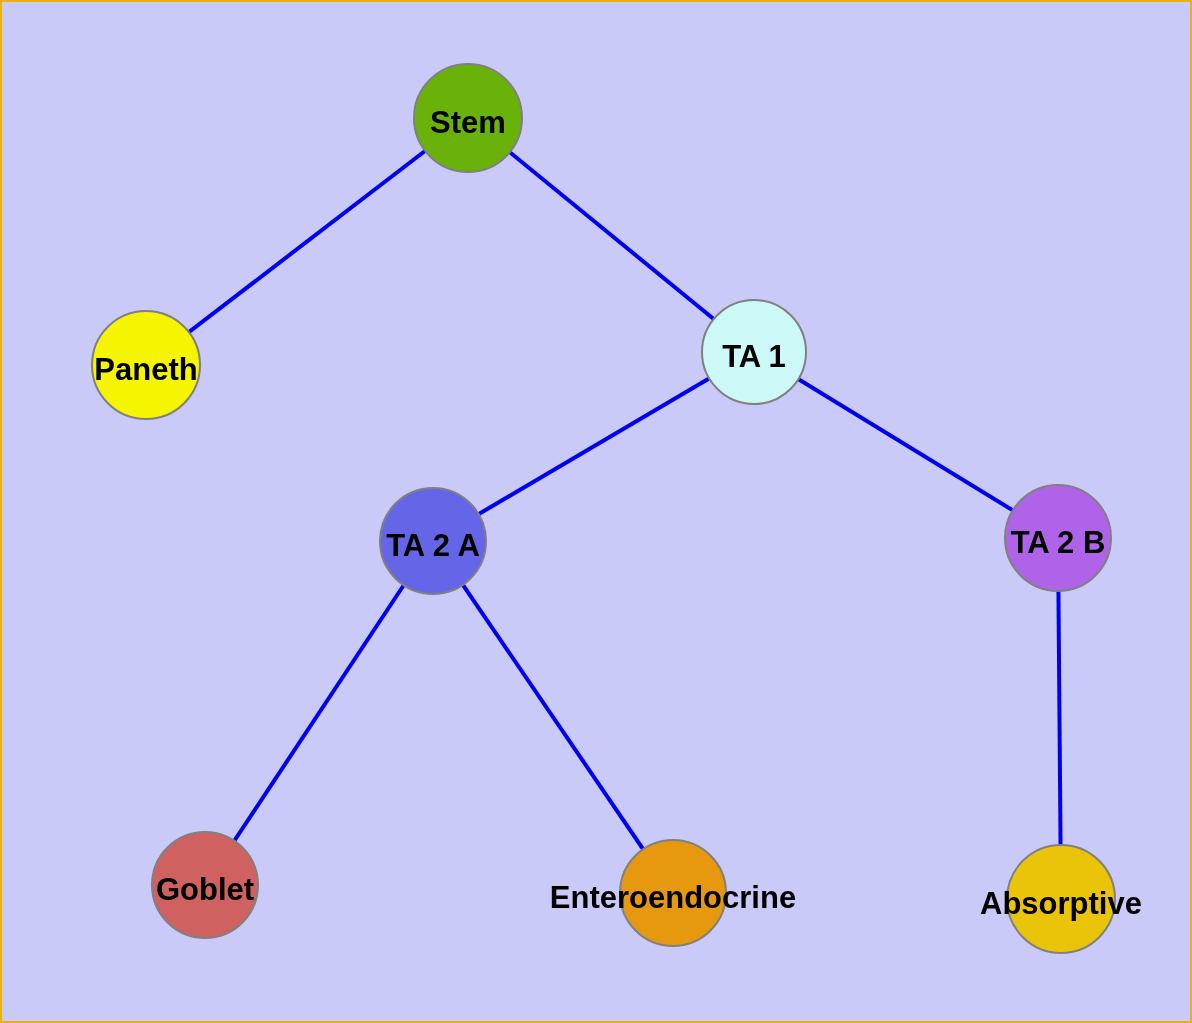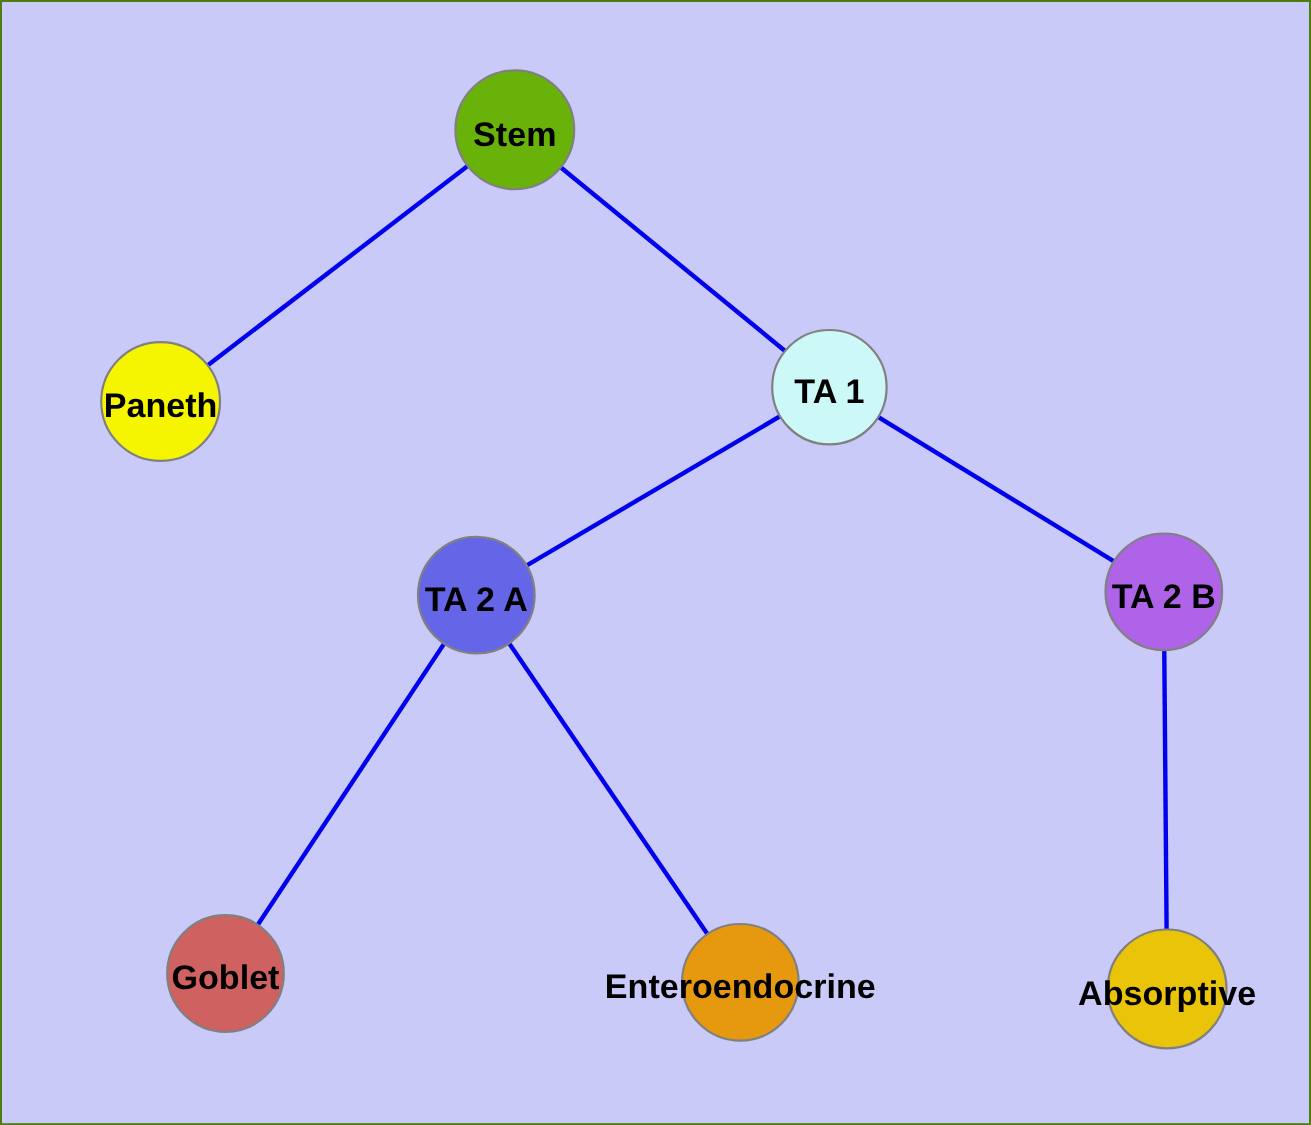--- a/index.html
+++ b/index.html
@@ -1,20 +1,20 @@
 <!DOCTYPE html>
 <html><head>
 <meta charset="utf-8">
 <style>
   html,body { margin:0; padding:0; }
   body { width:1192px; height:1023px; overflow:hidden; font-family:"Liberation Sans", sans-serif; }
   .canvas {
     box-sizing:border-box;
     width:1192px; height:1023px;
-    border:2px solid #4d7c0f;
+    border:2px solid #eab308;
     position:relative;
   }
   svg { display:block; }
   .node-label {
     font-family:"Liberation Sans", sans-serif;
     font-weight:bold;
     fill:#000000;
   }
 </style>
 </head>

